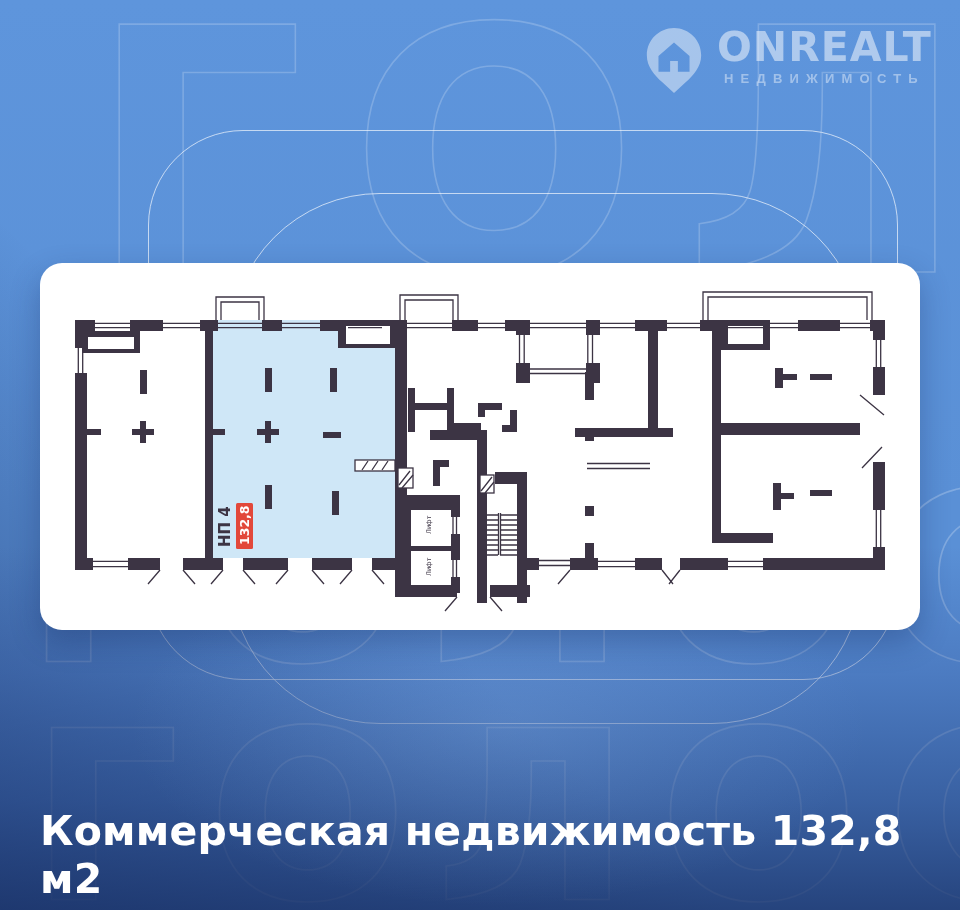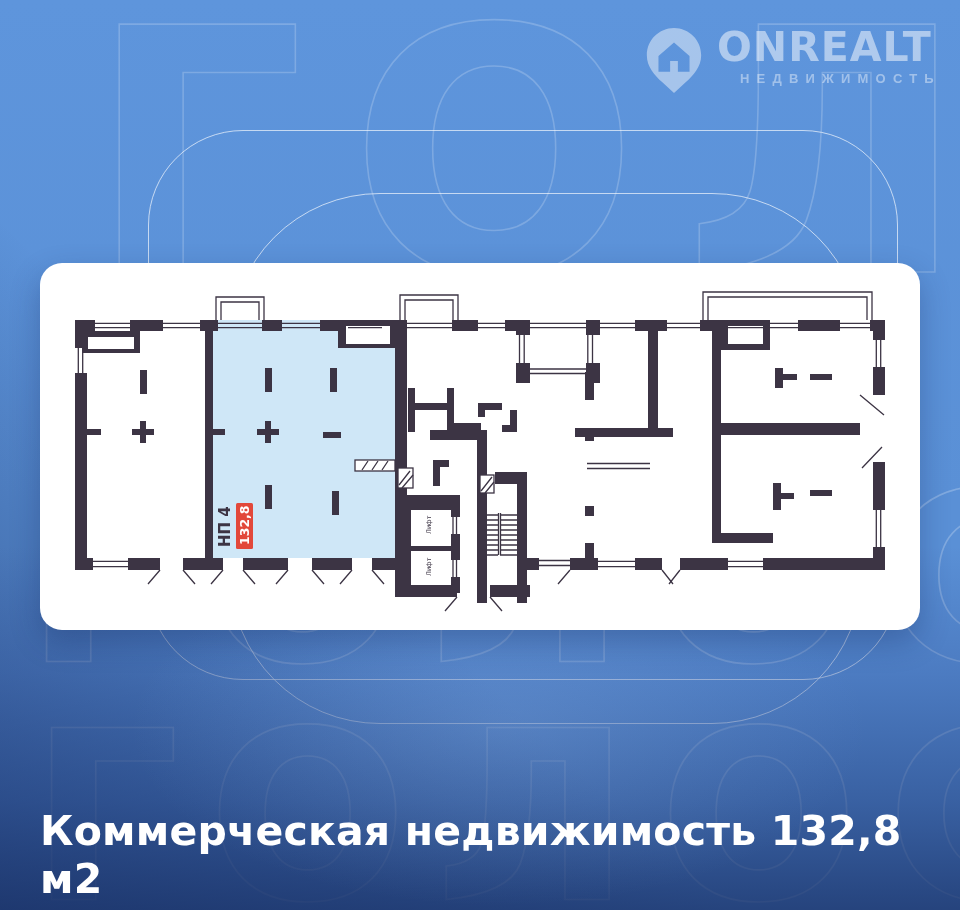--- a/index.html
+++ b/index.html
@@ -28,21 +28,21 @@
     background:
       radial-gradient(ellipse 55% 28% at 52% 80%, rgba(150,190,240,0.22), rgba(150,190,240,0) 70%),
       linear-gradient(180deg, rgba(40,70,140,0) 60%, rgba(40,70,140,0.28) 74%, rgba(30,58,120,0.55) 88%, rgba(23,46,100,0.78) 100%),
       linear-gradient(to top right, rgba(22,42,92,0.50), rgba(22,42,92,0) 38%);
   }
   
   .logo{position:absolute;left:645px;top:27px;display:flex;align-items:flex-start;justify-content:flex-end;}
   .logo-pin{width:58px;height:66px;flex:0 0 auto;}
   .logo-texts{margin-left:14px;}
   .logo-brand{font-size:41px;font-weight:700;letter-spacing:1px;color:rgba(255,255,255,0.50);line-height:1.0;font-family:"DejaVu Sans",sans-serif;}
-  .logo-sub{font-size:13px;font-weight:700;letter-spacing:7.2px;color:rgba(255,255,255,0.42);margin-top:3px;margin-left:23px;}
+  .logo-sub{font-size:13px;font-weight:700;letter-spacing:7.2px;color:rgba(255,255,255,0.42);margin-top:3px;margin-left:7px;}
   
   .card{
     position:absolute;left:40px;top:263px;width:880px;height:367px;
     background:#fff;border-radius:22px;box-shadow:0 12px 30px rgba(18,38,88,0.30);
   }
   .plan{position:absolute;left:0;top:0;width:880px;height:367px;}
   .plan .w{fill:var(--wall);}
   .plan .thin{stroke:var(--wall);stroke-width:1.3;fill:none;}
   .plan .white{fill:#ffffff;}
   .plan .blue{fill:var(--hl);}

